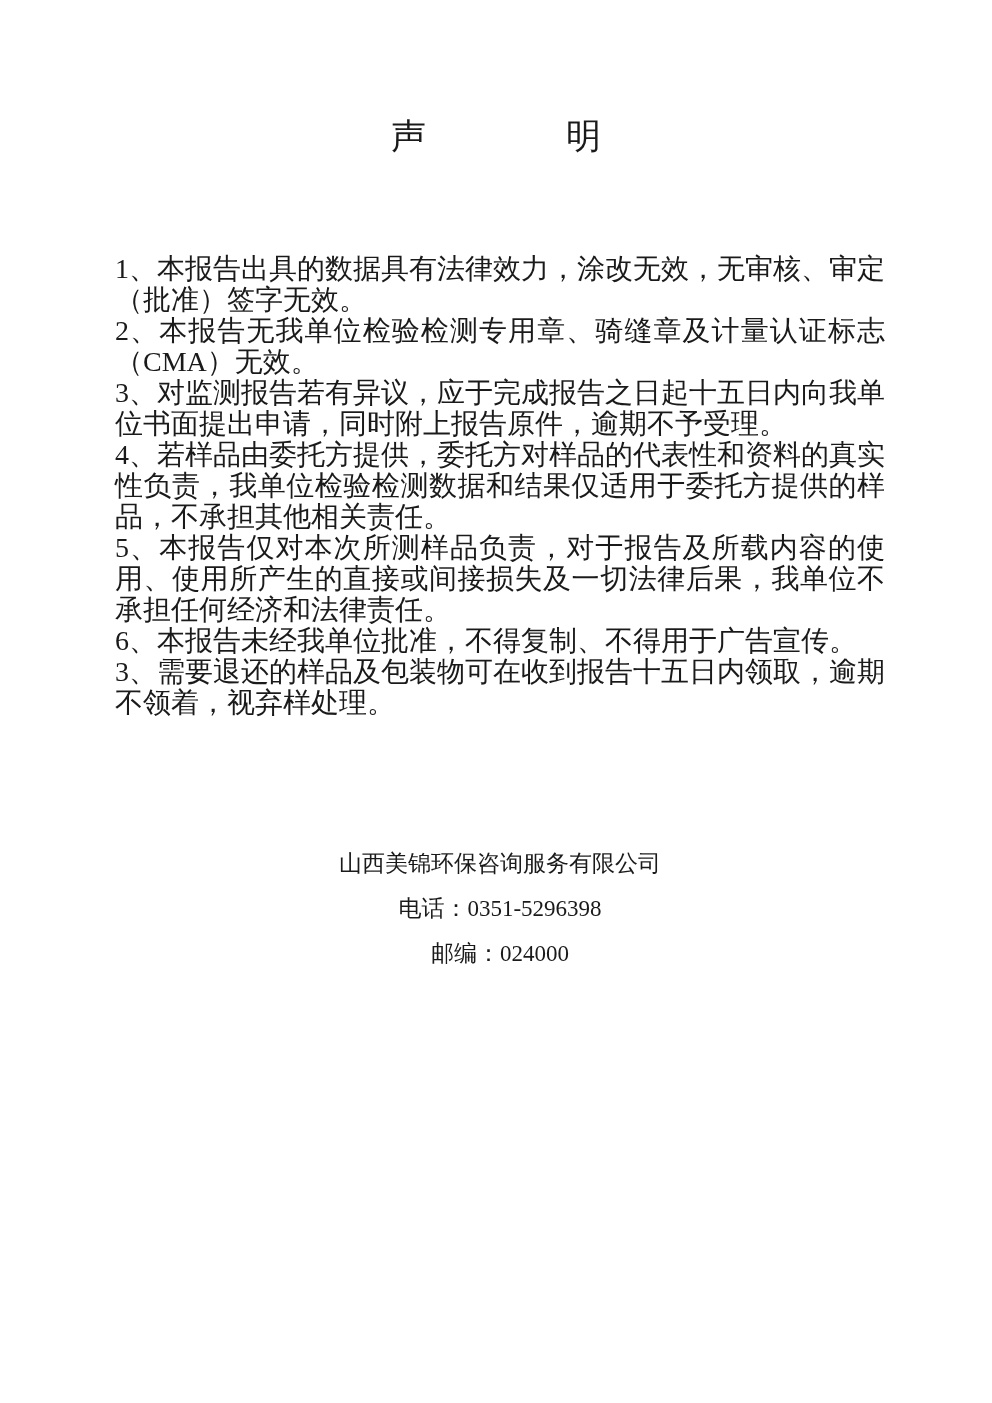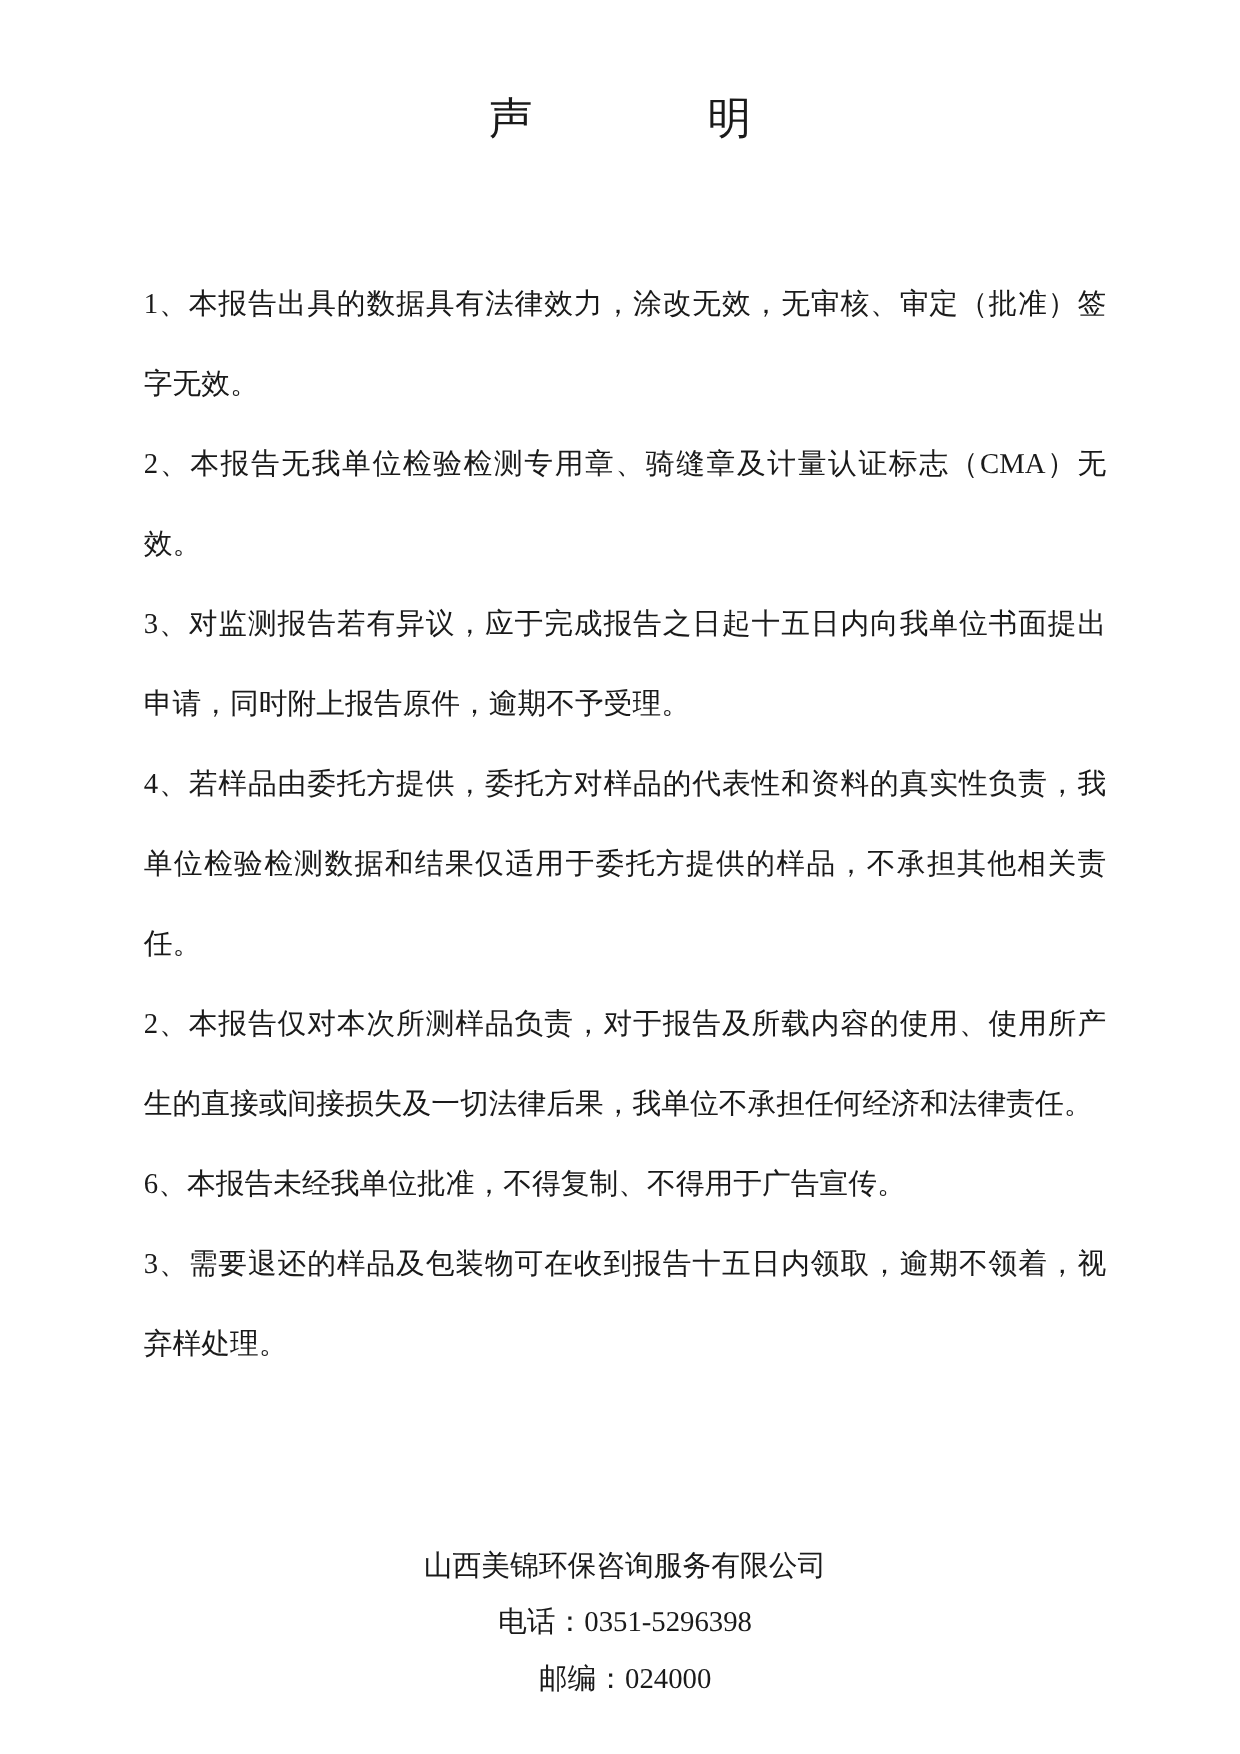--- a/index.html
+++ b/index.html
@@ -12,33 +12,33 @@
     width: 992px;
     height: 1403px;
     margin: 0 auto;
     background: #ffffff;
     color: #1a1a1a;
     font-family: "Liberation Serif", "DejaVu Serif", serif;
     overflow: hidden;
   }
   .doc-title {
     margin: 0;
-    padding-top: 77px;
+    padding-top: 119px;
     text-align: center;
     font-size: 35px;
     line-height: 36px;
     font-weight: normal;
     letter-spacing: 0;
     white-space: pre;
   }
   .doc-body {
     width: 770px;
     margin: 98px 0 0 115px;
-    font-size: 23px;
-    line-height: 64px;
+    font-size: 28px;
+    line-height: 31px;
     text-align: justify;
   }
   .doc-body p {
     margin: 0;
   }
   .doc-footer {
     width: 770px;
     margin: 123px 0 0 115px;
     font-size: 23px;
     line-height: 45px;
@@ -53,21 +53,21 @@
 
 <div class="page">
 
   <h1 class="doc-title">声　　　　明</h1>
 
   <div class="doc-body">
     <p>1、本报告出具的数据具有法律效力，涂改无效，无审核、审定（批准）签字无效。</p>
     <p>2、本报告无我单位检验检测专用章、骑缝章及计量认证标志（CMA）无效。</p>
     <p>3、对监测报告若有异议，应于完成报告之日起十五日内向我单位书面提出申请，同时附上报告原件，逾期不予受理。</p>
     <p>4、若样品由委托方提供，委托方对样品的代表性和资料的真实性负责，我单位检验检测数据和结果仅适用于委托方提供的样品，不承担其他相关责任。</p>
-    <p>2、本报告仅对本次所测样品负责，对于报告及所载内容的使用、使用所产生的直接或间接损失及一切法律后果，我单位不承担任何经济和法律责任。</p>
+    <p>5、本报告仅对本次所测样品负责，对于报告及所载内容的使用、使用所产生的直接或间接损失及一切法律后果，我单位不承担任何经济和法律责任。</p>
     <p>6、本报告未经我单位批准，不得复制、不得用于广告宣传。</p>
     <p>3、需要退还的样品及包装物可在收到报告十五日内领取，逾期不领着，视弃样处理。</p>
   </div>
 
   <div class="doc-footer">
     <p>山西美锦环保咨询服务有限公司</p>
     <p>电话：0351-5296398</p>
     <p>邮编：024000</p>
   </div>
 

